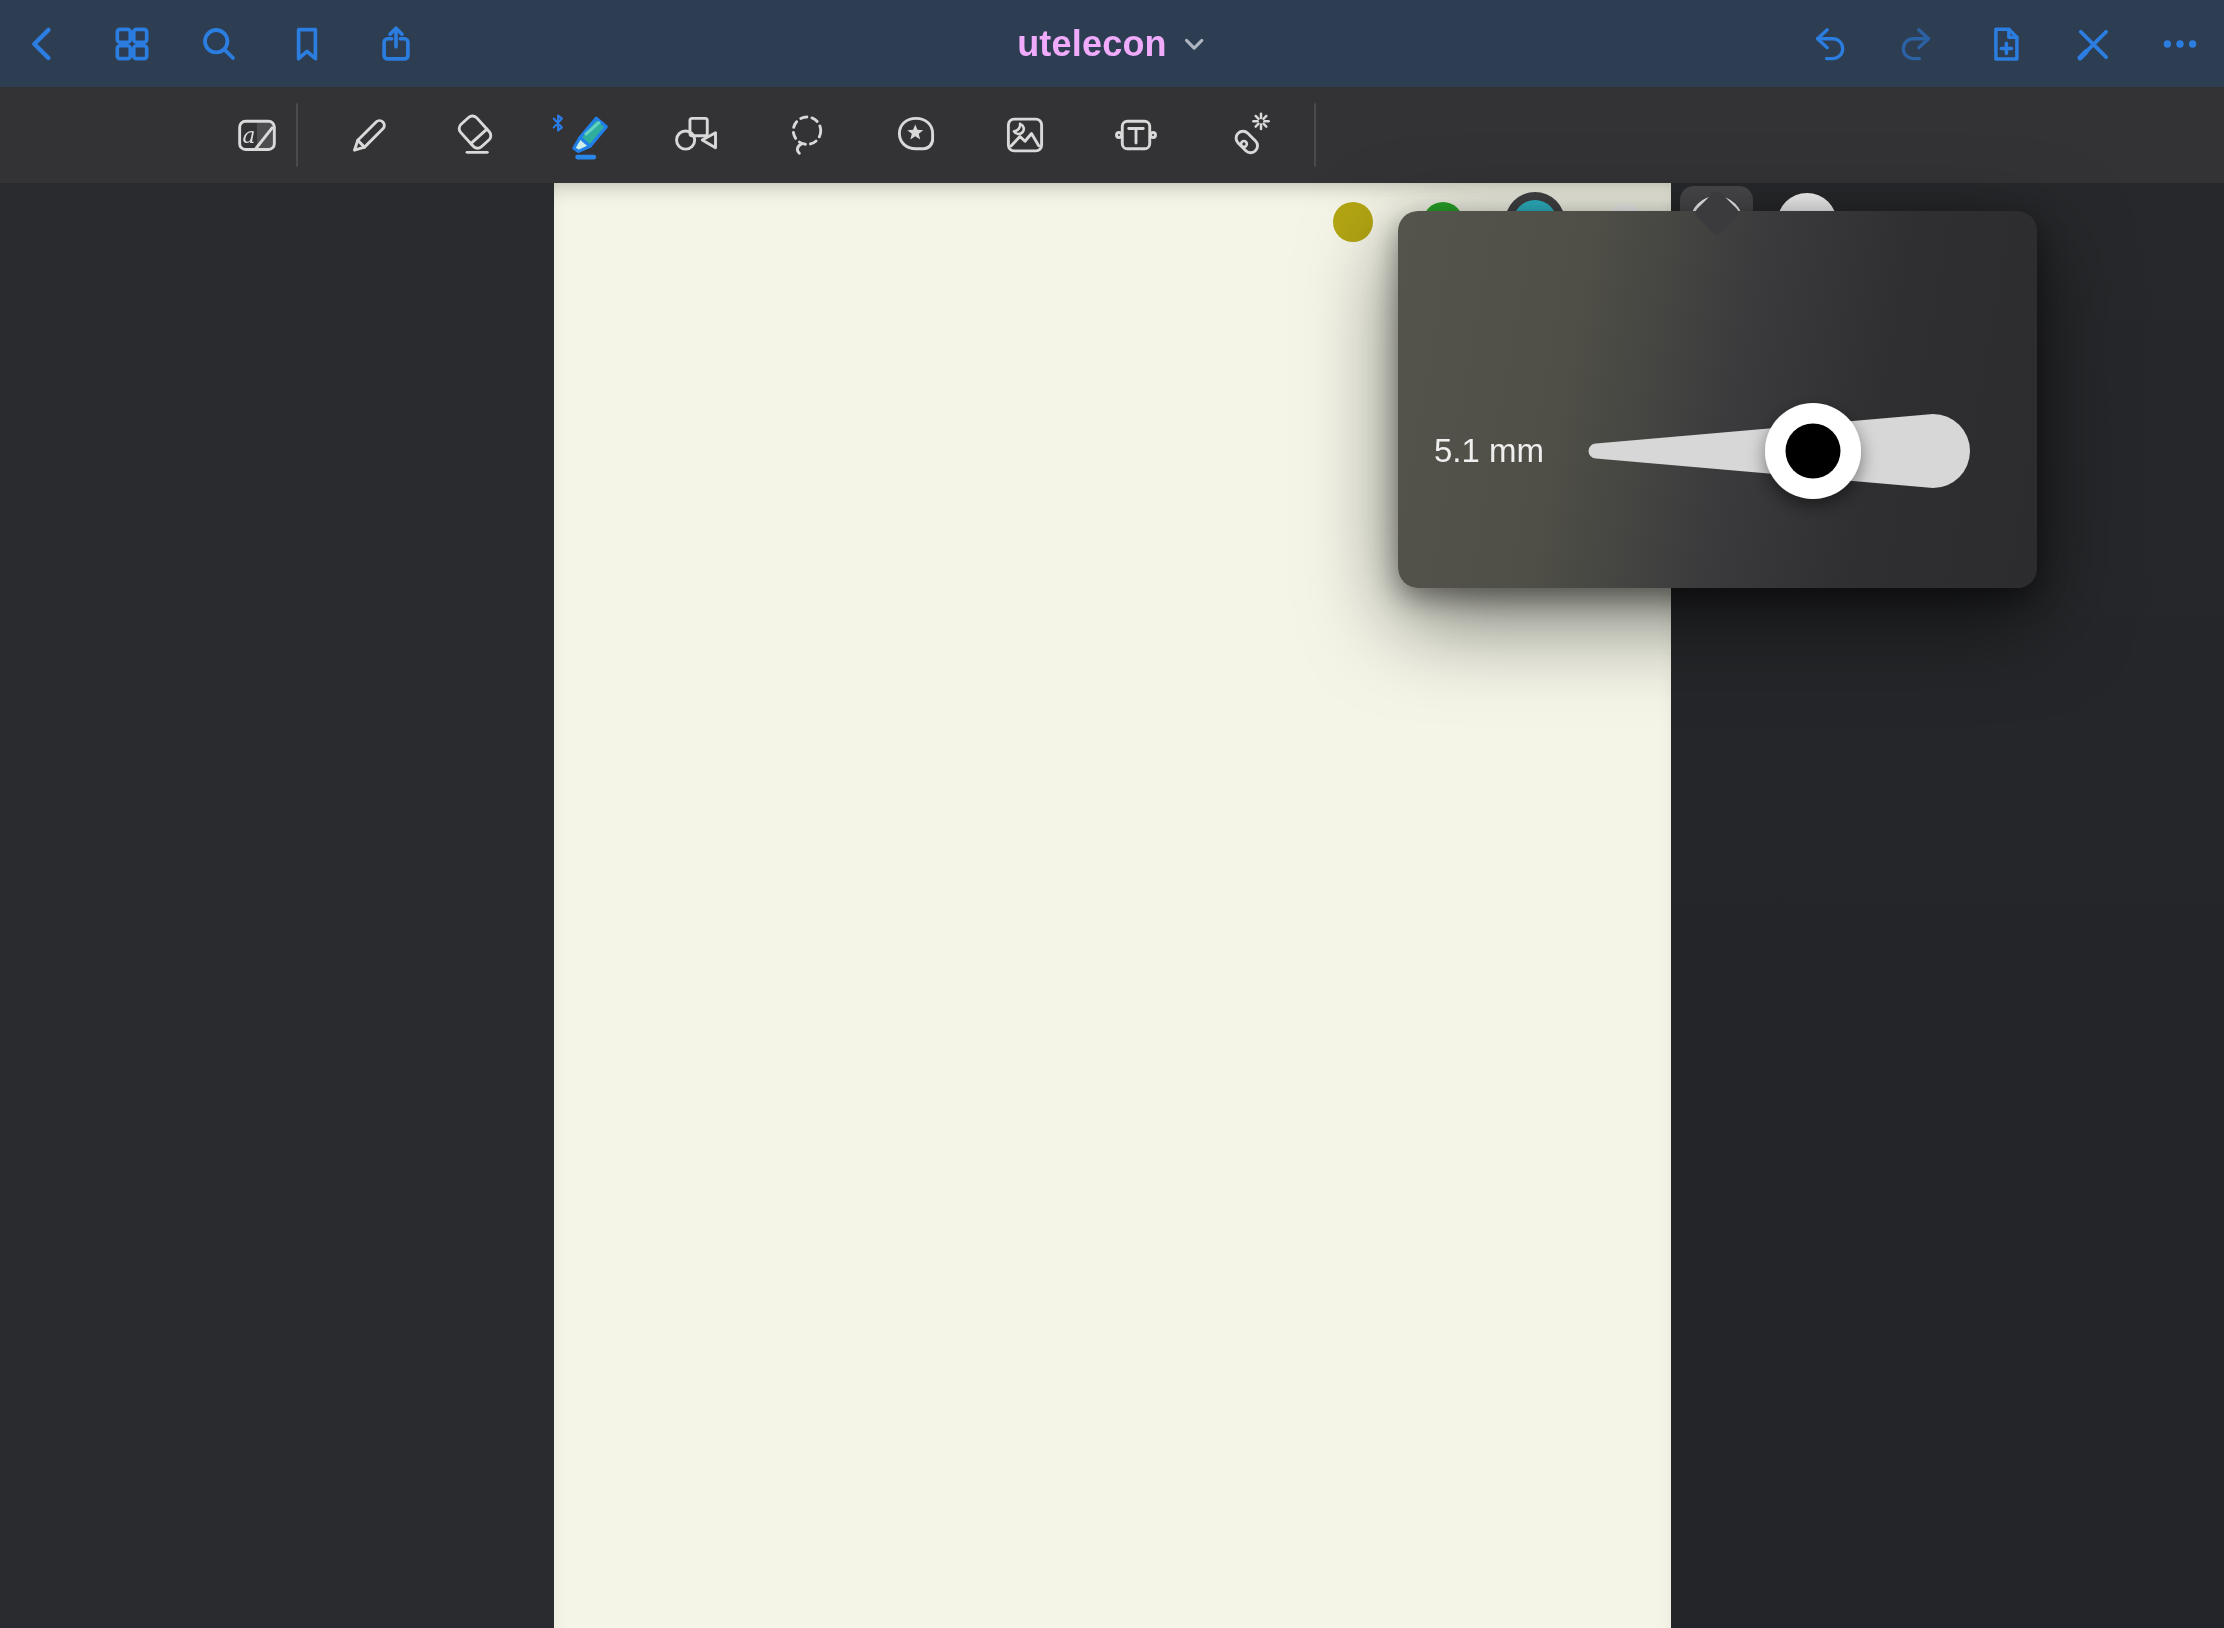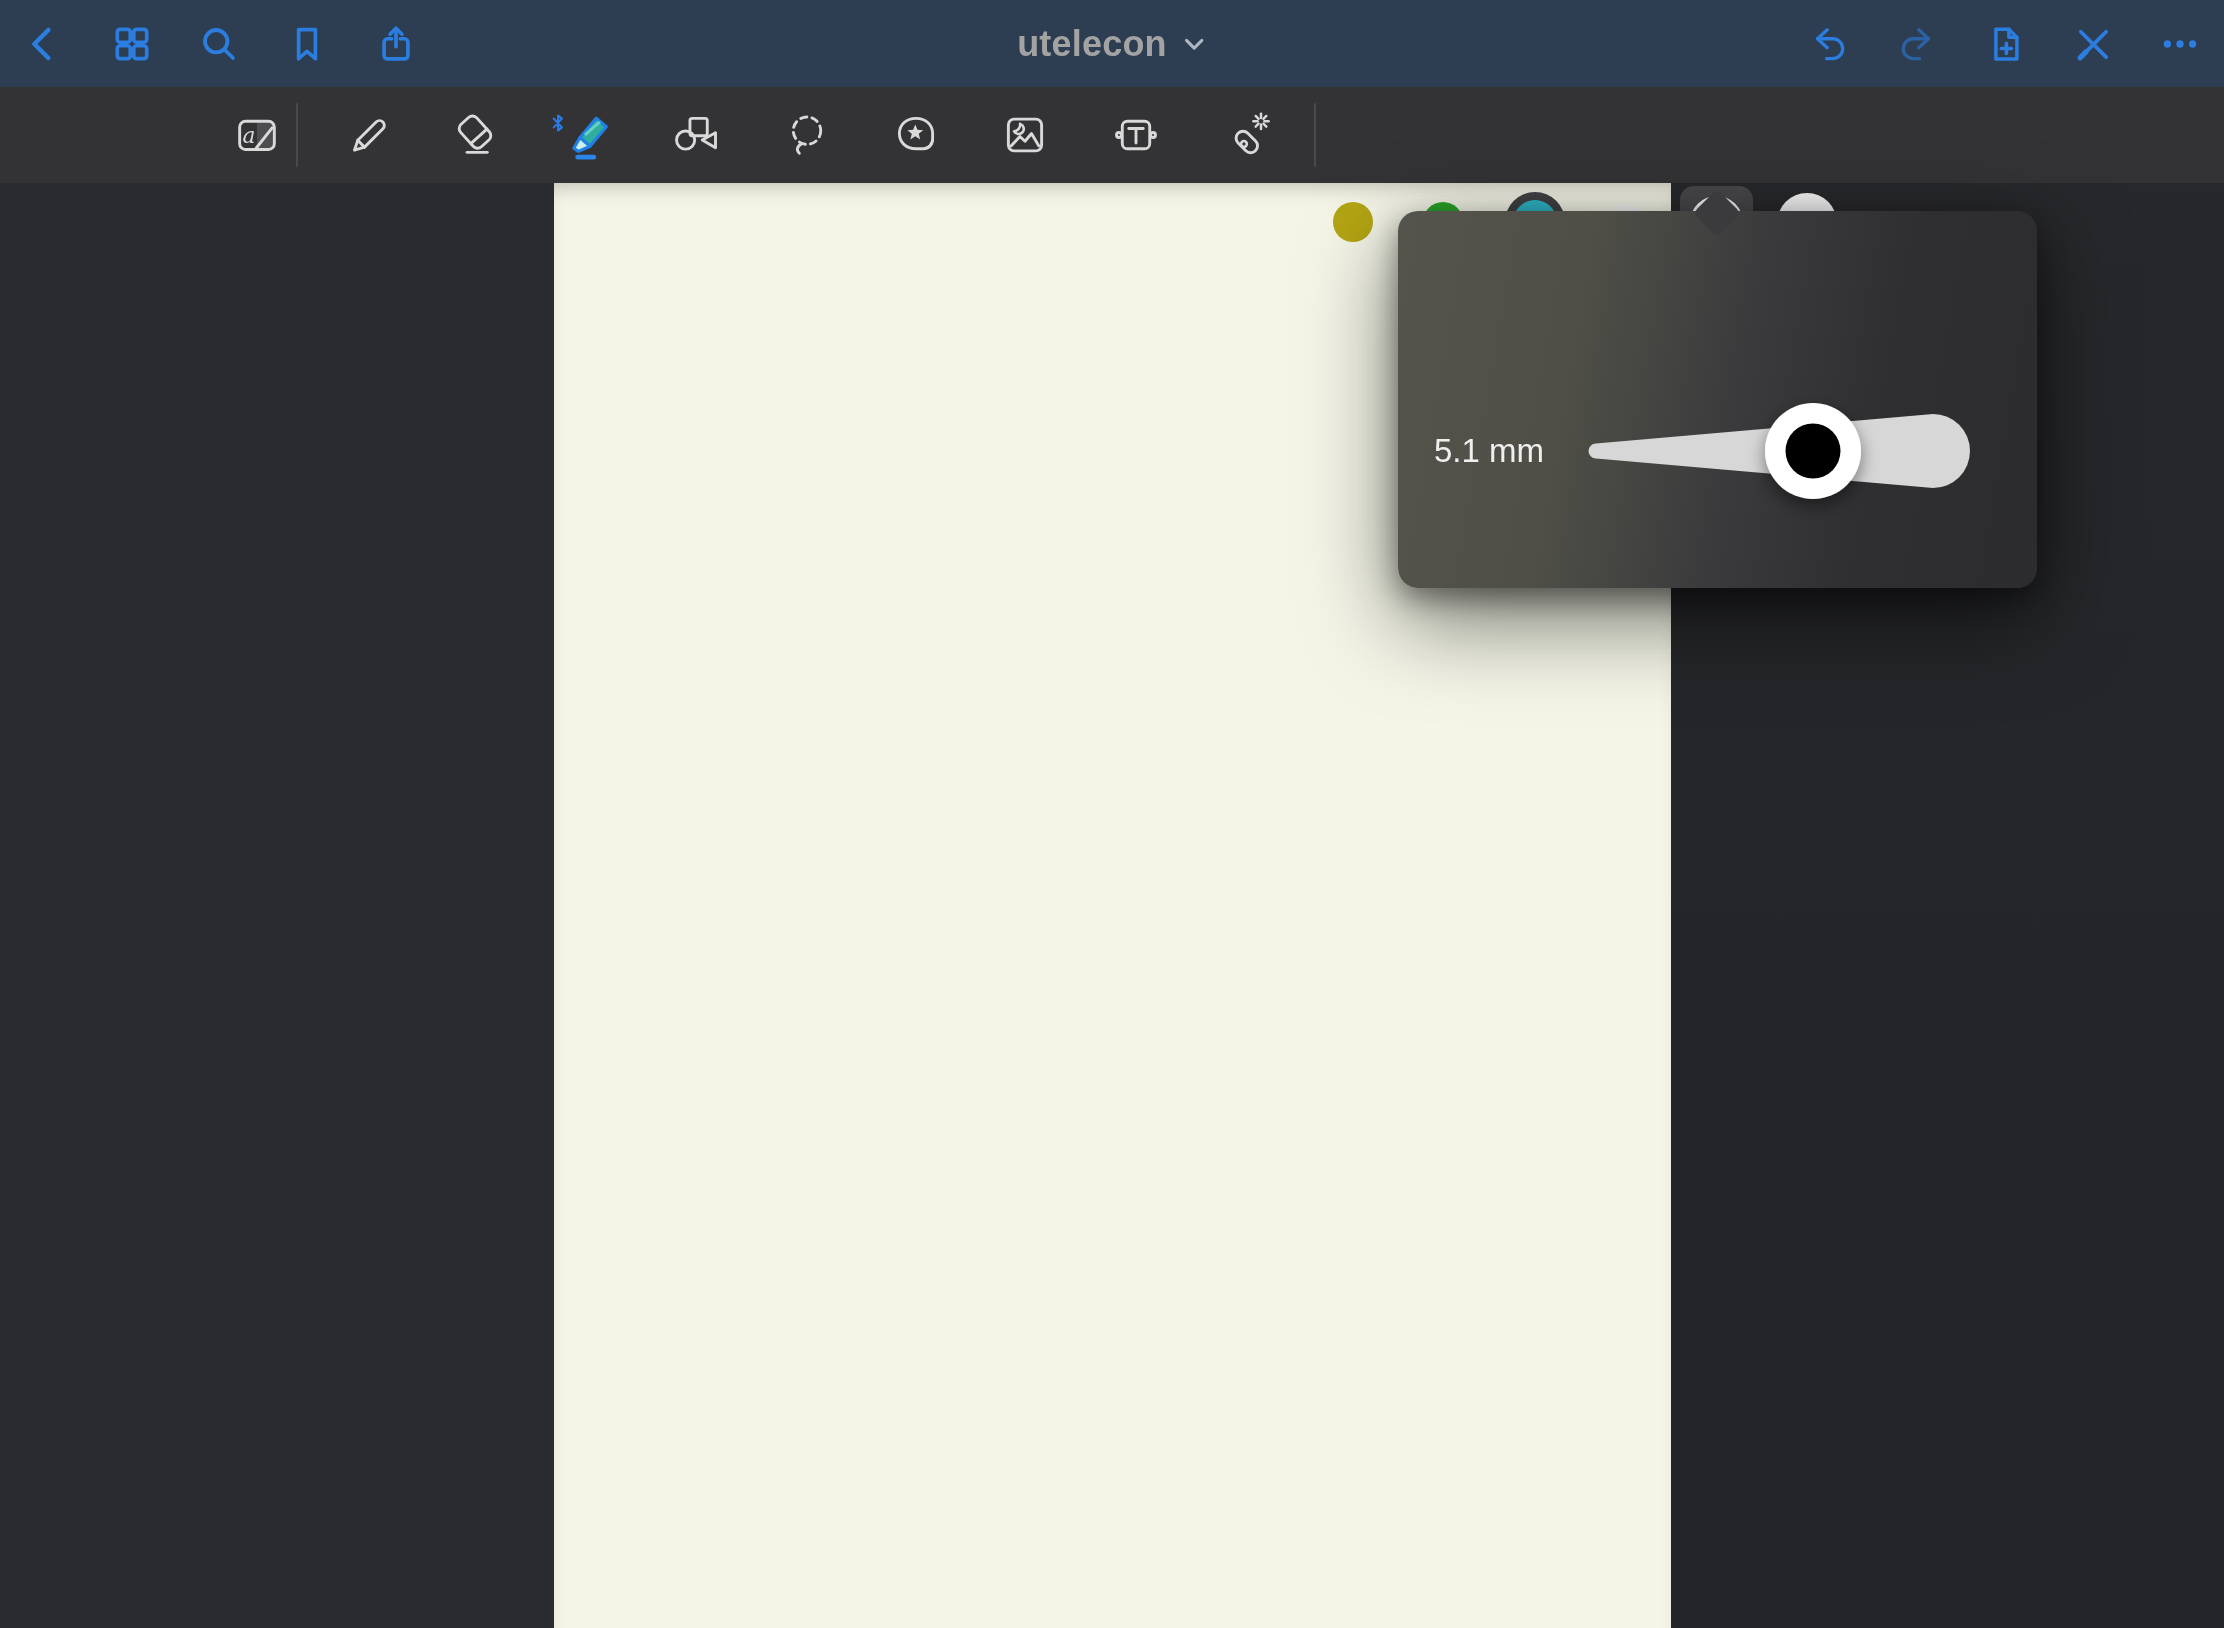--- a/index.html
+++ b/index.html
@@ -8,21 +8,21 @@
     background:#26272a;
     font-family:"Liberation Sans","DejaVu Sans",sans-serif;
     -webkit-font-smoothing:antialiased;
   }
   
   .navbar{position:absolute;left:0;top:0;width:2224px;height:87px;background:#2d3d52;z-index:30;}
   .nicon{position:absolute;top:0;width:56px;height:87px;display:flex;align-items:center;justify-content:center;color:#2b7de0;cursor:pointer;}
   .nicon svg{display:block;}
   .nicon.dim{opacity:.58;}
   .titlewrap{position:absolute;left:50%;top:0;transform:translateX(-50%);height:87px;display:flex;align-items:center;gap:14px;}
-  .doc-title{color:#a3a3a3;font-size:36px;font-weight:700;letter-spacing:.2px;}
+  .doc-title{color:#f0abfc;font-size:36px;font-weight:700;letter-spacing:.2px;}
   
   .toolbar{position:absolute;left:0;top:87px;width:2224px;height:96px;background:#333336;z-index:25;}
   .tool{position:absolute;top:0;width:56px;height:96px;display:flex;align-items:center;justify-content:center;color:#d9d9d9;cursor:pointer;}
   .tb-divider{position:absolute;top:16px;width:2px;height:64px;background:#4a4a4d;border-radius:1px;}
   .swatch{position:absolute;border-radius:50%;cursor:pointer;}
   .swatch-ring{position:absolute;border-radius:50%;background:#414144;display:flex;align-items:center;justify-content:center;cursor:pointer;}
   .thick-sel{position:absolute;background:#47474a;border-radius:14px;display:flex;align-items:center;justify-content:center;cursor:pointer;}
   .dot{border-radius:50%;background:#f2f2f3;}
   .bt-badge{position:absolute;left:-12px;top:8px;}
   

